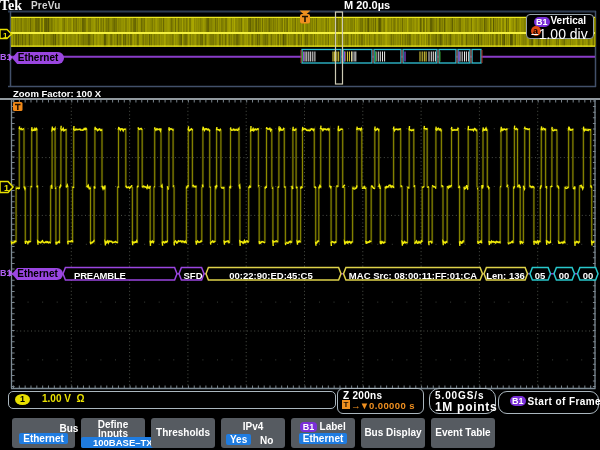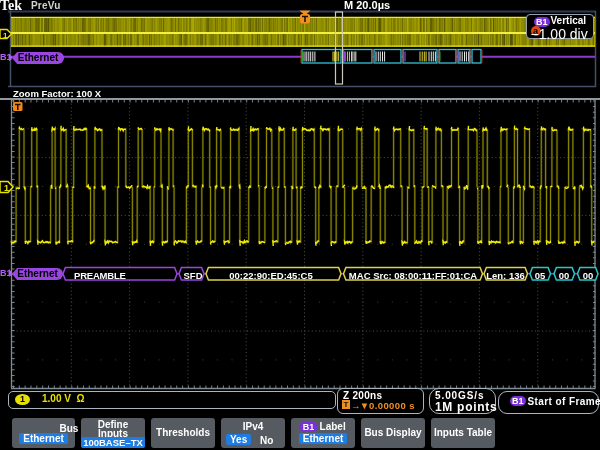--- a/index.html
+++ b/index.html
@@ -1357,27 +1357,27 @@
  <span class="t" style="left:29px;top:4px;color:#fff;font-size:10px;font-weight:bold;letter-spacing:0.4px;">Start of Frame</span>
 </div>
 
 <div class="btn" style="left:12px;width:63px;">
   <div class="t" style="left:0;top:5px;width:63px;text-align:center;margin-left:35px;">Bus <span class="b1">B1</span></div>
   <div class="t" style="left:0;top:15px;width:63px;text-align:center;"><span class="blue">Ethernet</span></div>
 </div>
 <div class="btn" style="left:81px;width:64px;">
   <div class="t" style="left:0;top:0.5px;width:64px;text-align:center;">Define</div>
   <div class="t" style="left:0;top:9.5px;width:64px;text-align:center;">Inputs</div>
-  <div class="t" style="left:0;top:19px;width:64px;text-align:center;"><span class="blue" style="font-size:9.5px;padding:0 2px;">100BASE–TX</span></div>
+  <div class="t" style="left:0;top:19px;width:64px;text-align:center;"><span class="blue" style="font-size:9.5px;padding:0 12px;">100BASE–TX</span></div>
 </div>
 <div class="btn" style="left:151px;width:64px;line-height:30px;">Thresholds</div>
 <div class="btn" style="left:221px;width:64px;">
   <div class="t" style="left:0;top:2.5px;width:64px;text-align:center;">IPv4</div>
   <div class="t" style="left:5px;top:16px;"><span class="blue">Yes</span></div>
   <div class="t" style="left:39px;top:17px;">No</div>
 </div>
 <div class="btn" style="left:291px;width:64px;">
   <div class="t" style="left:0;top:3px;width:64px;text-align:center;"><span class="b1">B1</span> Label</div>
   <div class="t" style="left:0;top:15px;width:64px;text-align:center;"><span class="blue">Ethernet</span></div>
 </div>
 <div class="btn" style="left:361px;width:64px;line-height:30px;">Bus Display</div>
-<div class="btn" style="left:431px;width:64px;line-height:30px;">Inputs Table</div>
+<div class="btn" style="left:431px;width:64px;line-height:30px;">Event Table</div>
 </div>
 
 </body></html>

